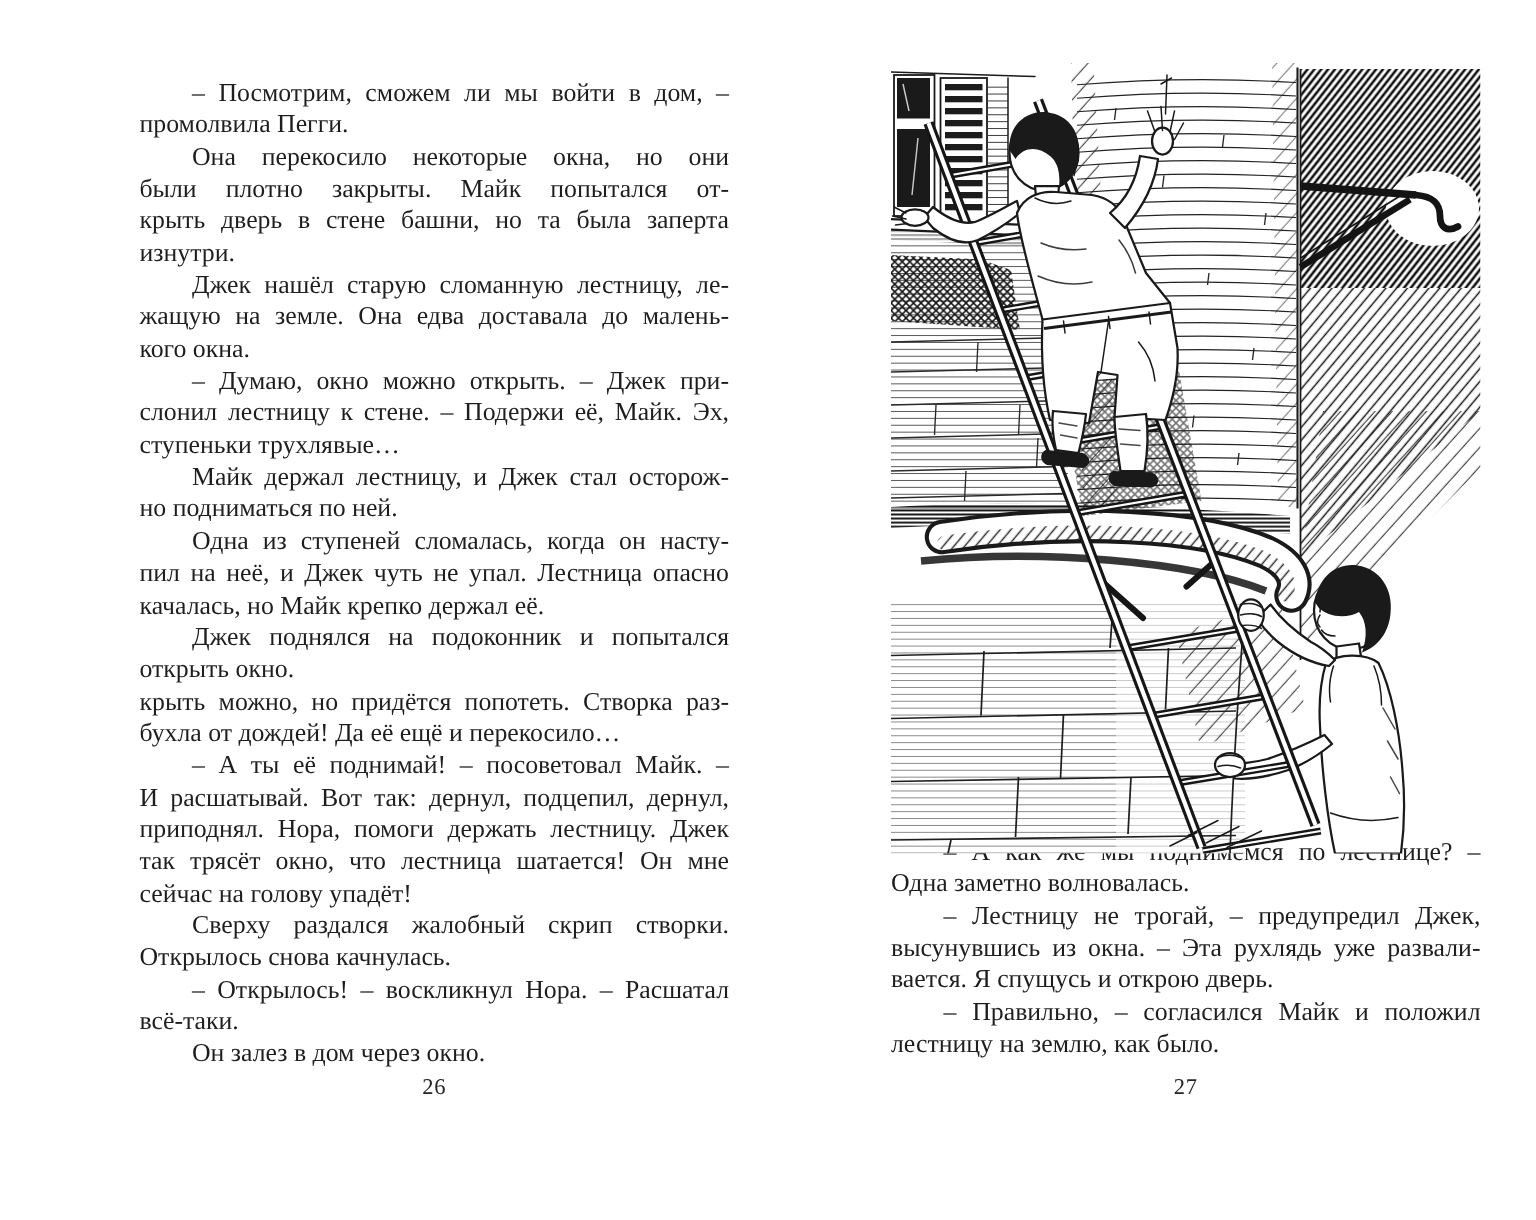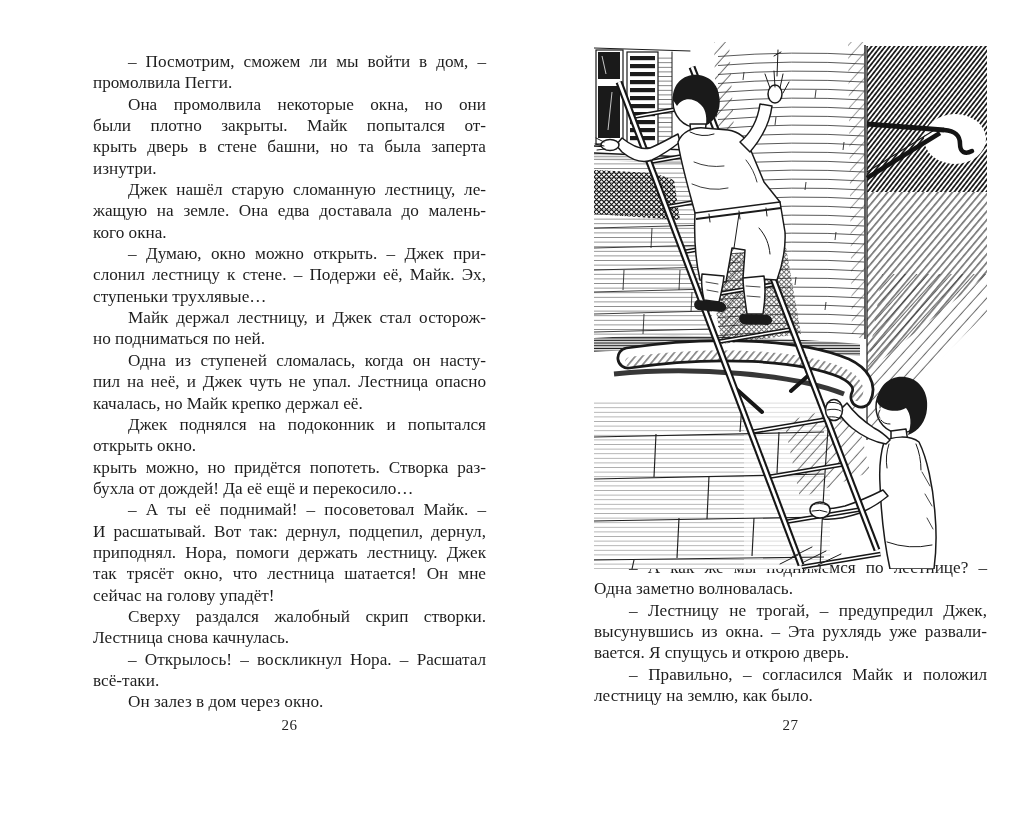--- a/index.html
+++ b/index.html
@@ -26,21 +26,21 @@
   .dark{fill:#1a1a1a;stroke:none;}
 </style>
 </head>
 <body>
 
 <div class="spread">
 
   <div class="text-block" id="left-text">
       <div class="line first">– Посмотрим, сможем ли мы войти в дом, –</div>
       <div class="line last">промолвила Пегги.</div>
-      <div class="line first">Она промолвила некоторые окна, но они</div>
+      <div class="line first">Она перекосило некоторые окна, но они</div>
       <div class="line">были плотно закрыты. Майк попытался от-</div>
       <div class="line">крыть дверь в стене башни, но та была заперта</div>
       <div class="line last">изнутри.</div>
       <div class="line first">Джек нашёл старую сломанную лестницу, ле-</div>
       <div class="line">жащую на земле. Она едва доставала до малень-</div>
       <div class="line last">кого окна.</div>
       <div class="line first">– Думаю, окно можно открыть. – Джек при-</div>
       <div class="line">слонил лестницу к стене. – Подержи её, Майк. Эх,</div>
       <div class="line last">ступеньки трухлявые…</div>
       <div class="line first">Майк держал лестницу, и Джек стал осторож-</div>
@@ -51,21 +51,21 @@
       <div class="line first">Джек поднялся на подоконник и попытался</div>
       <div class="line last">открыть окно.</div>
       <div class="line">крыть можно, но придётся попотеть. Створка раз-</div>
       <div class="line last">бухла от дождей! Да её ещё и перекосило…</div>
       <div class="line first">– А ты её поднимай! – посоветовал Майк. –</div>
       <div class="line">И расшатывай. Вот так: дернул, подцепил, дернул,</div>
       <div class="line">приподнял. Нора, помоги держать лестницу. Джек</div>
       <div class="line">так трясёт окно, что лестница шатается! Он мне</div>
       <div class="line last">сейчас на голову упадёт!</div>
       <div class="line first">Сверху раздался жалобный скрип створки.</div>
-      <div class="line last">Лестница снова качнулась.</div>
+      <div class="line last">Открылось снова качнулась.</div>
       <div class="line first">– Открылось! – воскликнул Нора. – Расшатал</div>
       <div class="line last">всё-таки.</div>
       <div class="line first last">Он залез в дом через окно.</div>
     </div>
   <div class="pagenum" id="pagenum-left">26</div>
 
   <div class="text-block" id="right-text">
       <div class="line first">– А как же мы поднимемся по лестнице? –</div>
       <div class="line last">Одна заметно волновалась.</div>
       <div class="line first">– Лестницу не трогай, – предупредил Джек,</div>

